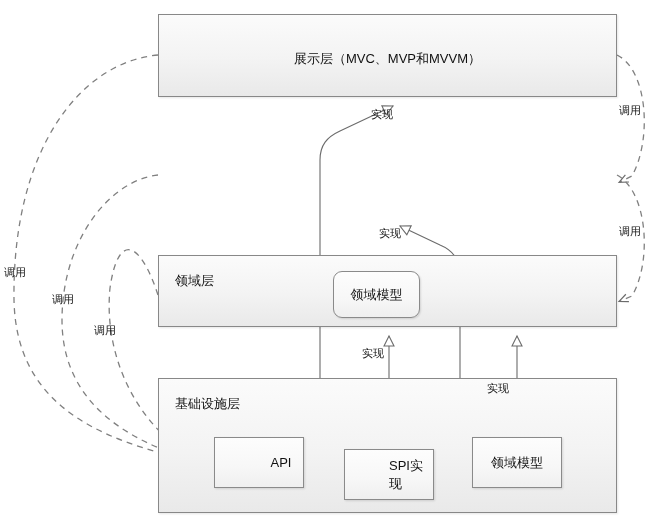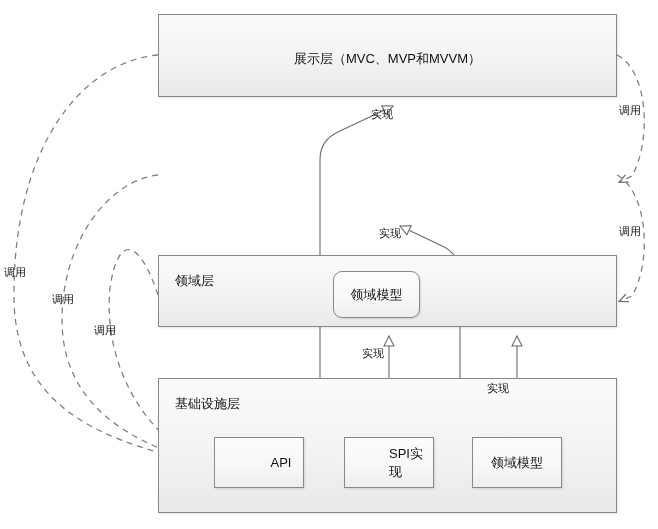--- a/index.html
+++ b/index.html
@@ -109,21 +109,21 @@
   </div>
 
   <div class="node-box rounded" style="left:333px;top:271px;width:87px;height:47px;">
     <span>领域模型</span>
   </div>
 
   <div class="node-box" style="left:214px;top:437px;width:90px;height:51px;padding-left:44px;">
     <span>API</span>
   </div>
 
-  <div class="node-box" style="left:344px;top:437px;width:90px;height:51px;padding-left:44px;">
+  <div class="node-box" style="left:344px;top:449px;width:90px;height:51px;padding-left:44px;">
     <span>SPI实现</span>
   </div>
 
   <div class="node-box" style="left:472px;top:437px;width:90px;height:51px;">
     <span>领域模型</span>
   </div>
 
   <div class="edge-label" style="left:371px;top:107px;">实现</div>
   <div class="edge-label" style="left:379px;top:226px;">实现</div>
   <div class="edge-label" style="left:362px;top:346px;">实现</div>

